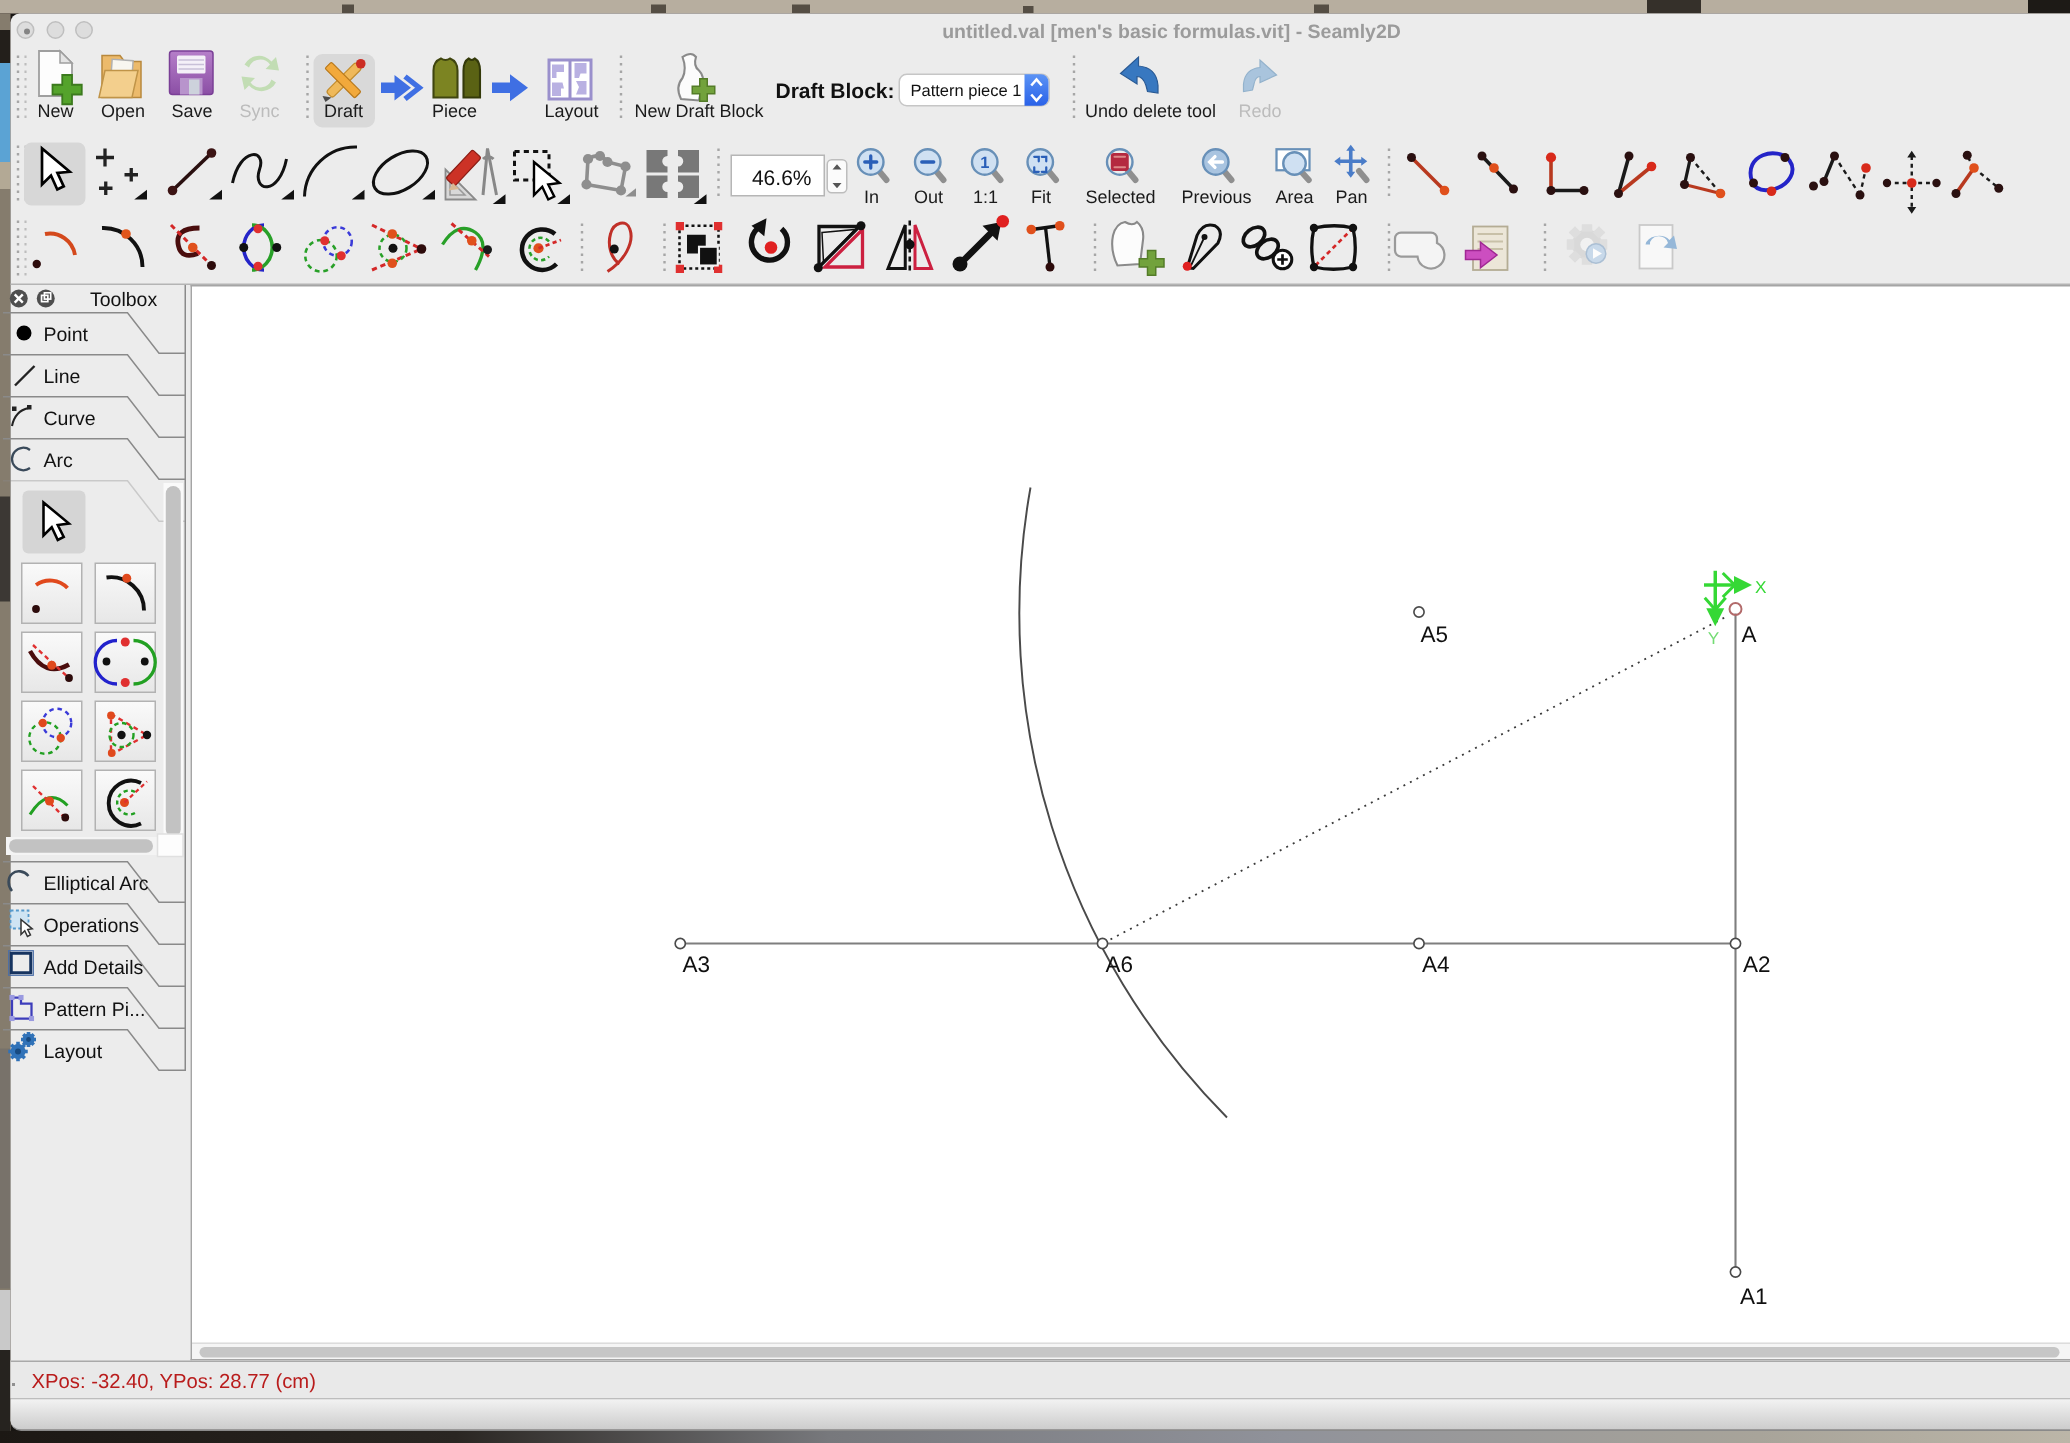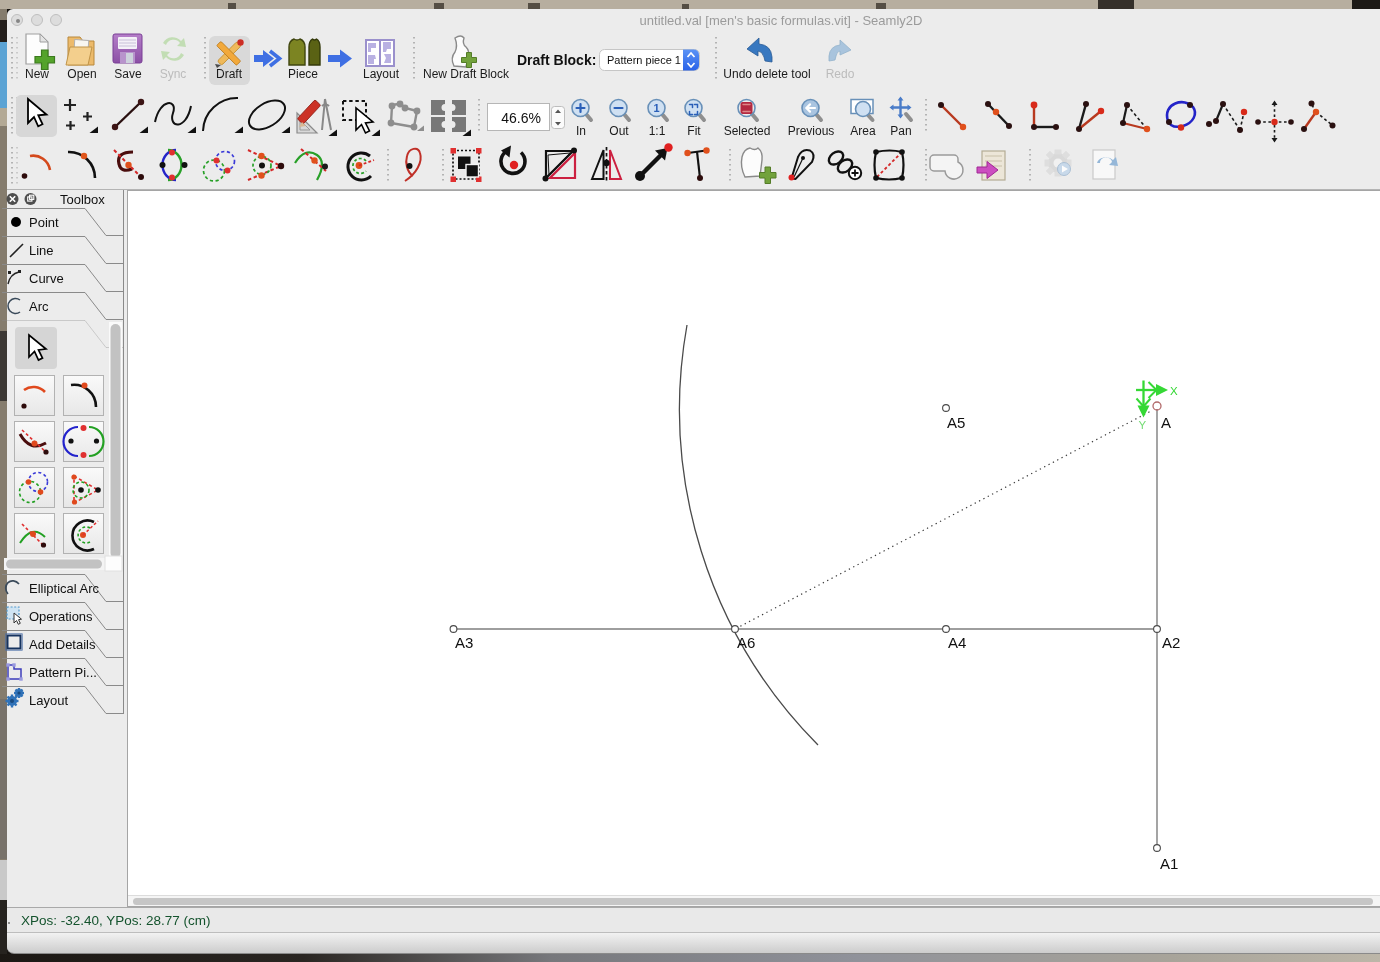--- a/index.html
+++ b/index.html
@@ -4,28 +4,28 @@
 <style>
 * { margin:0; padding:0; box-sizing:border-box; }
 html,body { width:1380px; height:962px; overflow:hidden; background:#181512; font-family:"Liberation Sans", sans-serif; }
 #deskbottom { left:0; top:954px; width:1380px; height:8px; background:linear-gradient(to right, #1c1814 0%, #2a2622 22%, #77787c 40%, #90929a 62%, #a8a49a 85%, #bcb6a8 100%); }
 .abs { position:absolute; }
 #stage { position:relative; width:1380px; height:962px; }
 #menusliver { left:0; top:0; width:1380px; height:9px; background:#b7ae9f; overflow:hidden; }
 #leftstrip { left:0; top:9px; width:7px; height:953px; background:#857c6d; overflow:hidden; }
 #win { left:7px; top:9px; width:1373px; height:944px; background:#ececec; border-radius:6px 0 0 6px; }
 .tl { position:absolute; width:12px; height:12px; border-radius:50%; background:#dddddd; border:1px solid #bfbfbf; }
-#title { position:absolute; top:13px; left:431px; width:700px; text-align:center; font-size:13px; color:#9b9b9b; }
+#title { position:absolute; top:13px; left:431px; width:700px; text-align:center; font-size:13px; color:#9b9b9b;font-weight:bold; }
 #tbborder { left:7px; top:189px; width:1373px; height:1px; background:#b4b4b4; }
 
 #cborder { left:127px; top:190px; width:1253px; height:717px; border:1px solid #a5a5a5; border-right:none; background:#fff; }
 #hscroll { left:128px; top:895px; width:1252px; height:11px; background:#f5f5f5; border-top:1px solid #dcdcdc; }
 #hthumb { position:absolute; left:5px; top:2px; width:1240px; height:7px; background:#c6c6c6; border-radius:3.5px; }
 #statusbar { left:7px; top:907px; width:1373px; height:25px; background:#e9e9e9; border-top:1px solid #a9a9a9; }
-#statustext { position:absolute; left:14px; top:5px; font-size:13.5px; color:#14532d; }
+#statustext { position:absolute; left:14px; top:5px; font-size:13.5px; color:#b91c1c; }
 #botchrome { left:7px; top:932px; width:1373px; height:22px; background:linear-gradient(#f2f2f2,#cccccc); border-top:1px solid #bdbdbd; border-bottom:1px solid #8a8a8a; border-radius:0 0 0 7px; }
 </style>
 </head>
 <body>
 <div id="stage">
   <div class="abs" id="menusliver">
     <div class="abs" style="left:1098px;top:0;width:36px;height:9px;background:#35302a;"></div>
     <div class="abs" style="left:1352px;top:0;width:28px;height:9px;background:#1d1a16;"></div>
     <div class="abs" style="left:228px;top:3px;width:8px;height:6px;background:#554e44;"></div>
     <div class="abs" style="left:434px;top:3px;width:10px;height:6px;background:#554e44;"></div>

